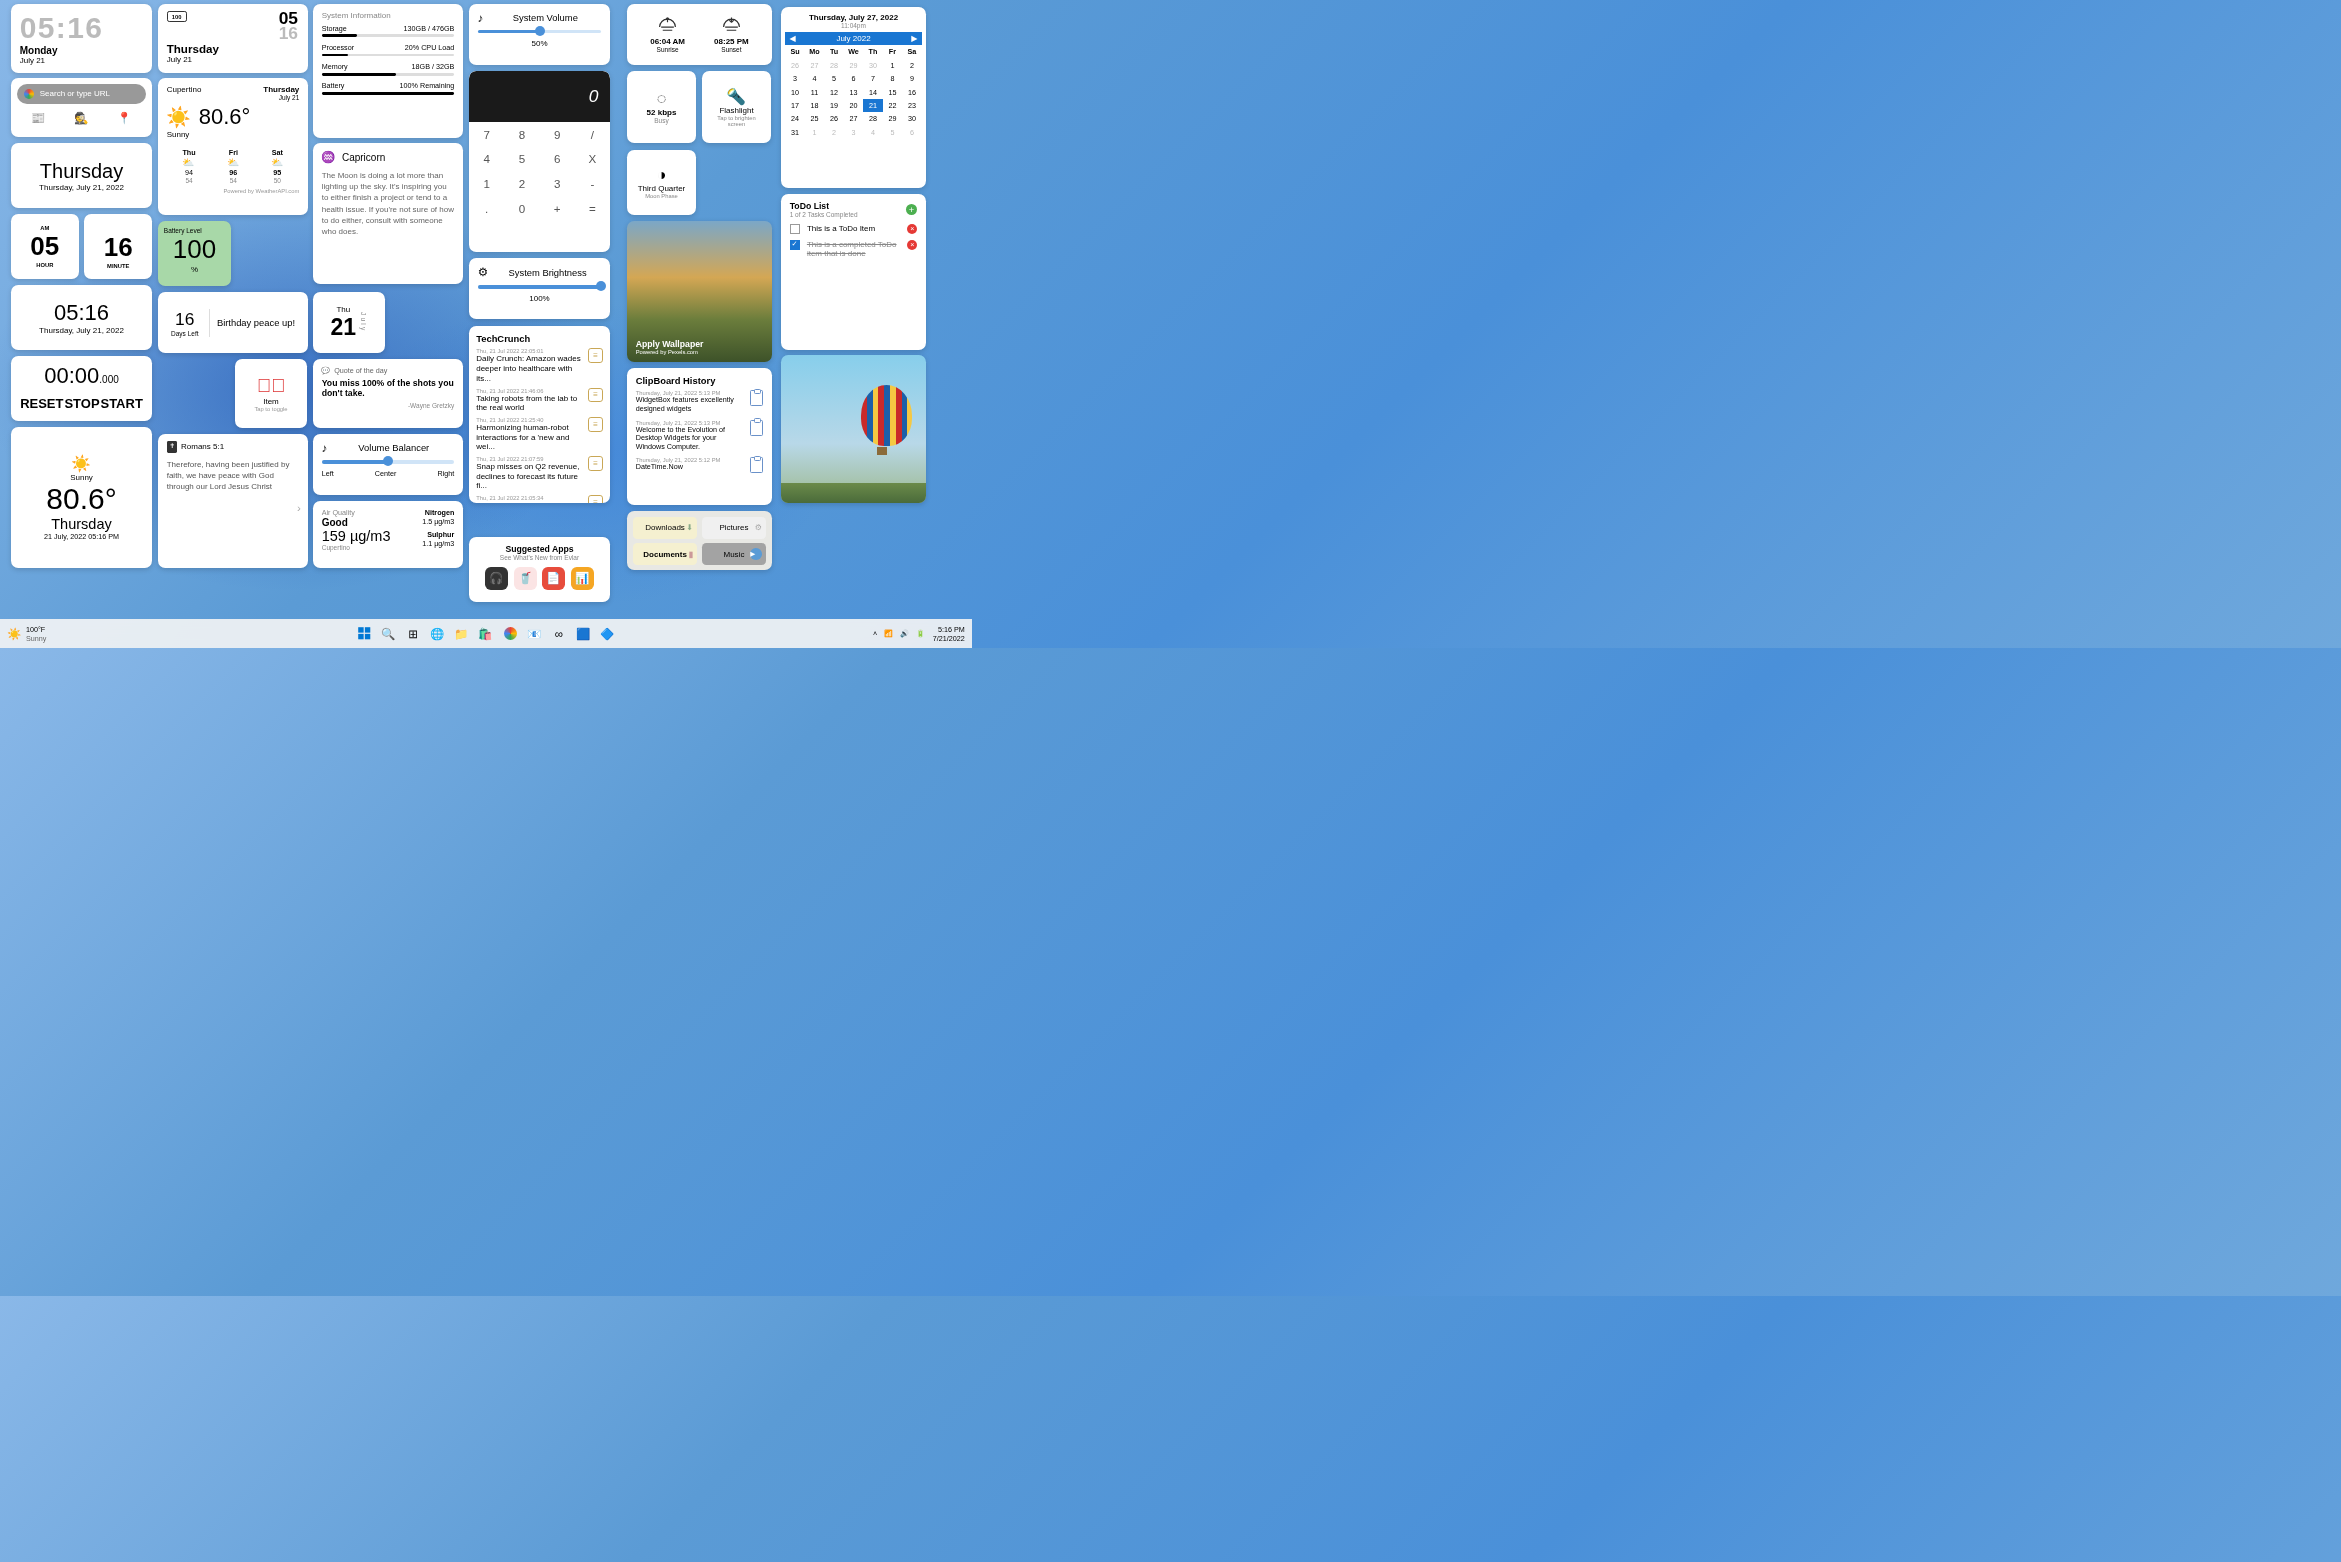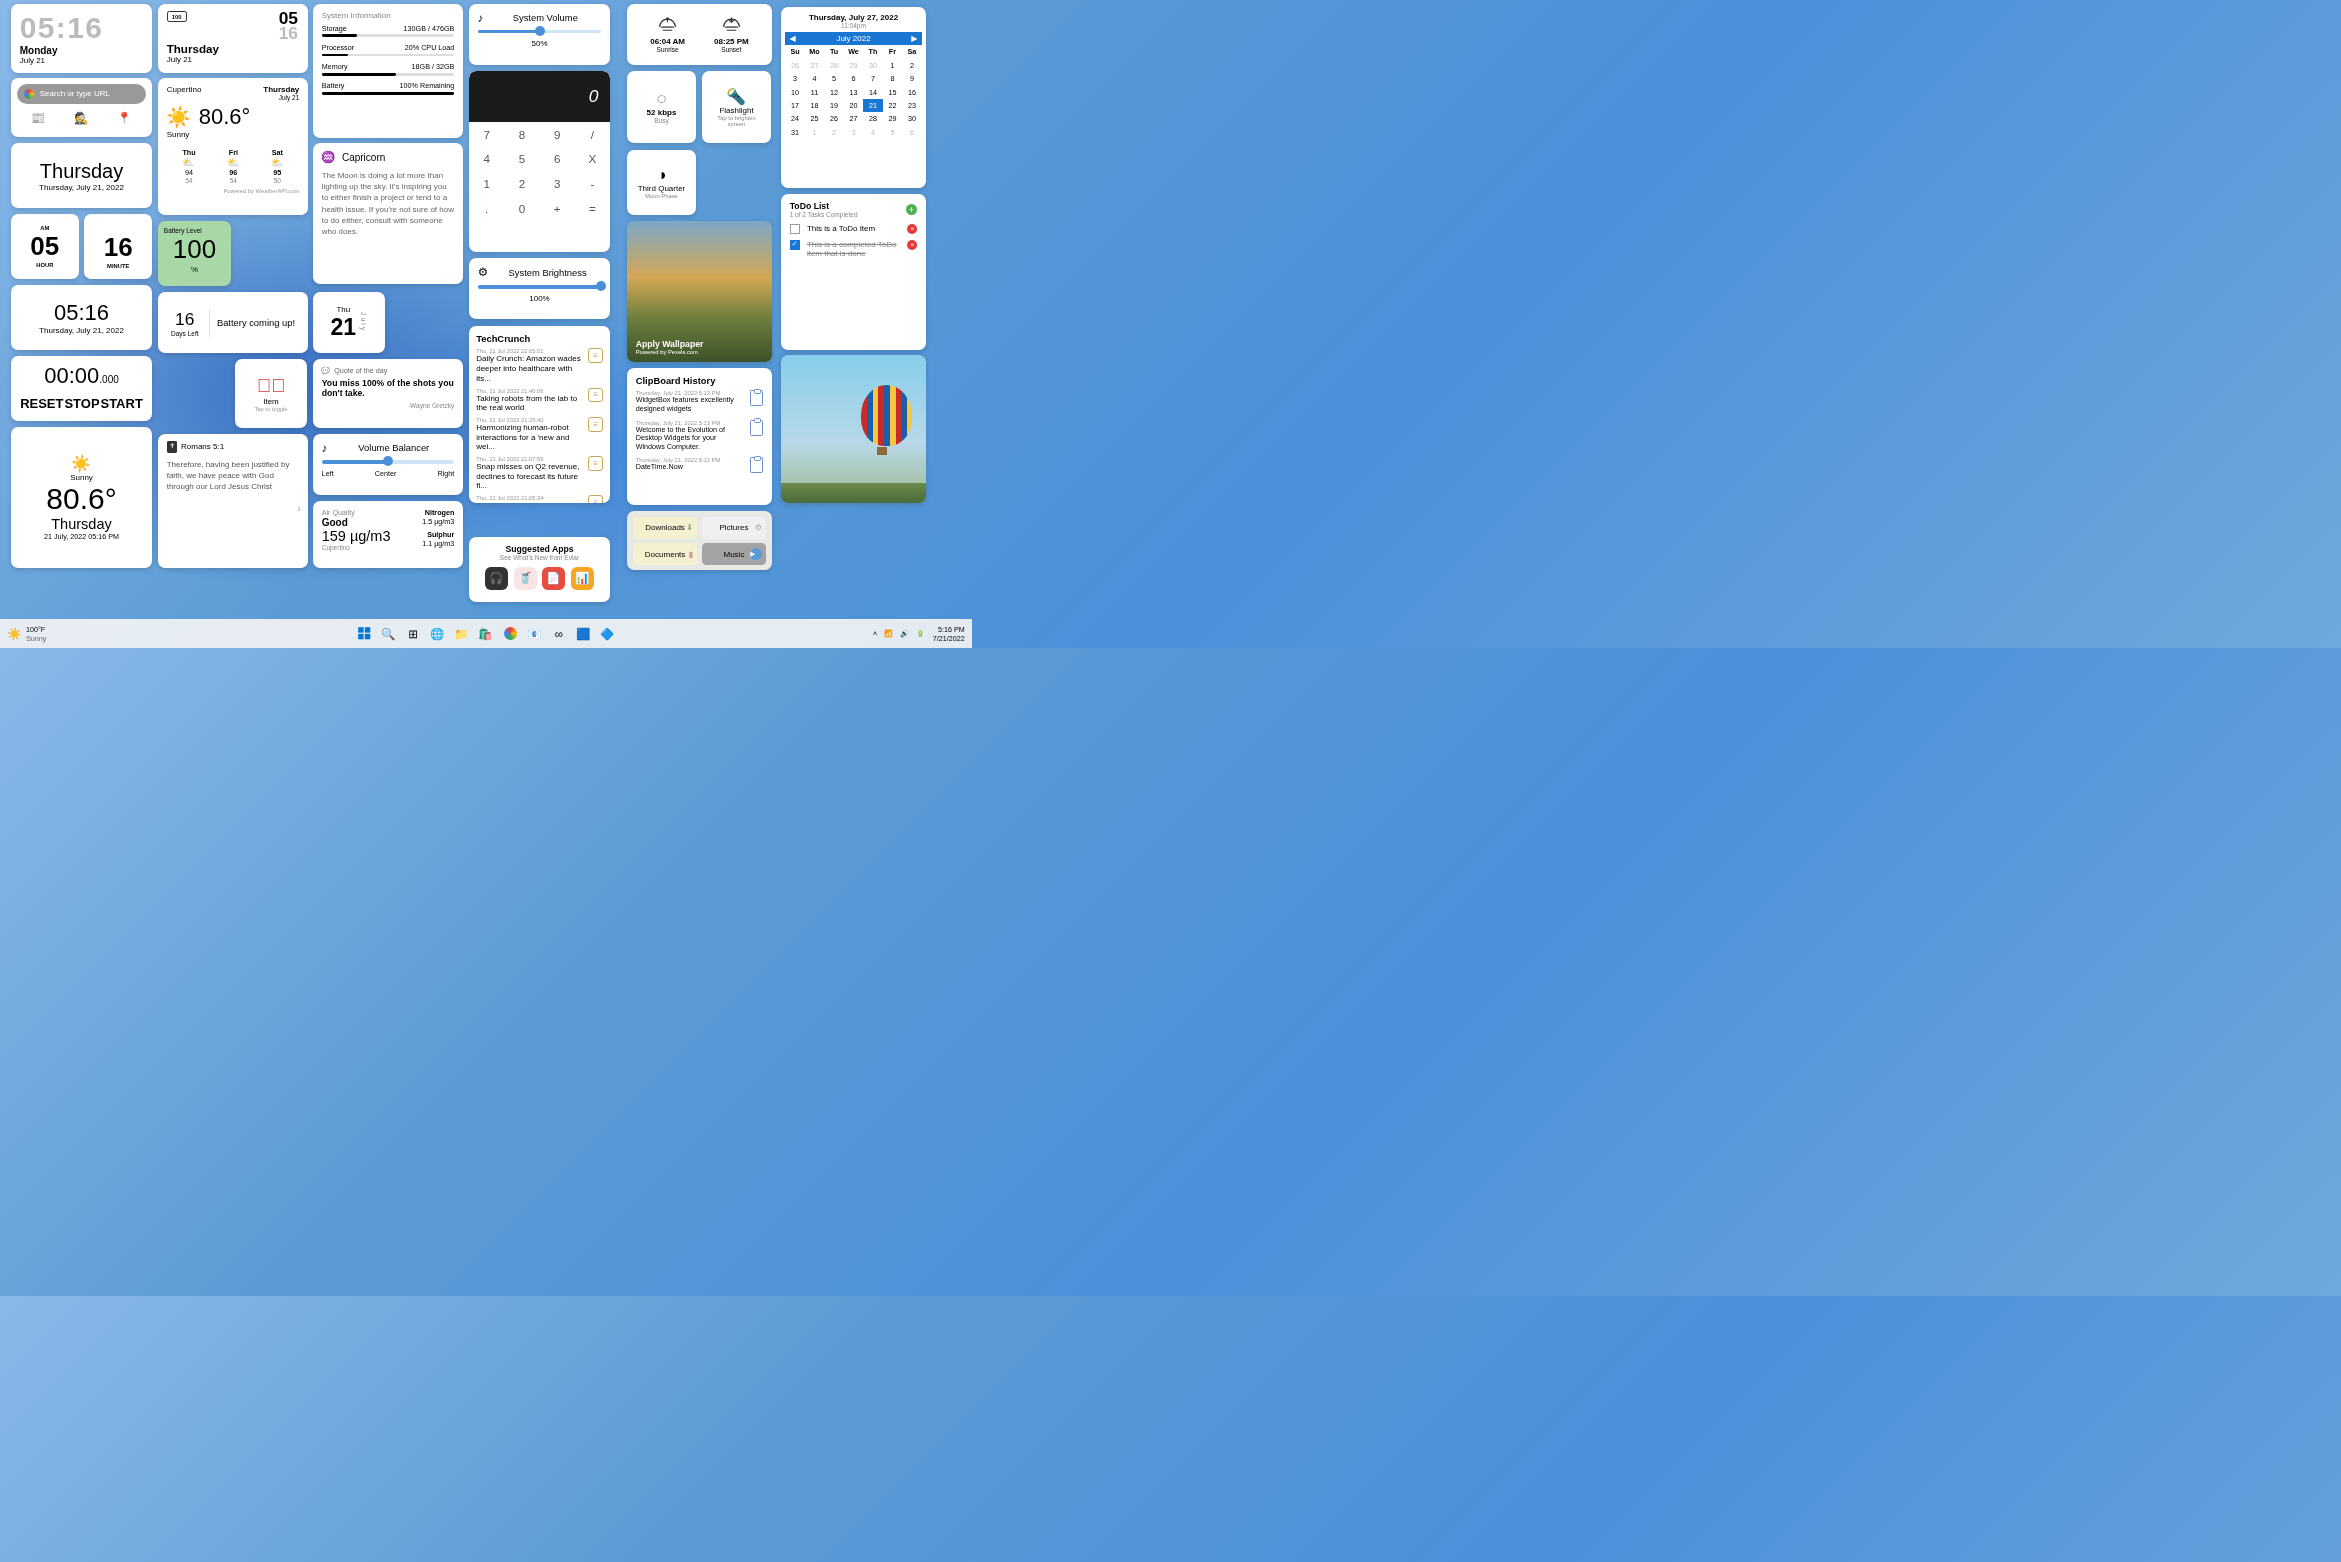--- a/index.html
+++ b/index.html
@@ -147,21 +147,21 @@
   <div style="font-size:6.5px;">Battery Level</div>
   <div style="font-size:26px;font-weight:300;text-align:center;">100</div>
   <div class="small center">%</div>
 </div>
 
 <div class="w" style="left:158px;top:292px;width:150px;height:61px;display:flex;align-items:center;">
   <div class="center" style="width:43px;border-right:0.7px solid #ddd;padding-right:5.8px;">
     <div style="font-size:17.4px;">16</div>
     <div style="font-size:6.5px;">Days Left</div>
   </div>
-  <div style="flex:1;padding-left:7.2px;font-size:9.4px;">Battery coming up!</div>
+  <div style="flex:1;padding-left:7.2px;font-size:9.4px;">Birthday peace up!</div>
 </div>
 
 <div class="w center" style="left:235px;top:359px;width:72px;height:69px;display:flex;flex-direction:column;justify-content:center;">
   <div style="font-size:19px;color:#d33;">🎤<span style="position:relative;left:-13px;color:#d33;">⃠</span></div>
   <div class="small">Item</div>
   <div style="font-size:5.8px;color:#999;">Tap to toggle</div>
 </div>
 
 <div class="w" style="left:158px;top:434px;width:150px;height:134px;">
   <div style="display:flex;align-items:center;gap:4.3px;margin-bottom:5.8px;">
@@ -445,21 +445,21 @@
     <div class="folder-btn" style="background:#f5f0d0;">
         <span>Downloads</span>
         <span style="position:absolute;right:4.3px;color:#8a8;">⬇</span>
       </div>
     <div class="folder-btn" style="background:#f0f0f0;">
         <span>Pictures</span>
         <span style="position:absolute;right:4.3px;color:#aaa;">⚙</span>
       </div>
   </div>
   <div style="display:flex;gap:4.3px;">
-    <div class="folder-btn" style="background:#f5f0d0;">
+    <div class="folder-btn" style="background:#f5f0d0;font-weight:bold;">
         <span>Documents</span>
         <span style="position:absolute;right:4.3px;color:#c99;">▮</span>
       </div>
     <div class="folder-btn" style="background:#a3a3a3;">
         <span>Music</span>
         <span style="position:absolute;right:4.3px;width:11.6px;height:11.6px;background:#5b9bd5;border-radius:50%;color:#fff;font-size:6.5px;line-height:11.6px;">▶</span>
       </div>
   </div>
 </div>
 

